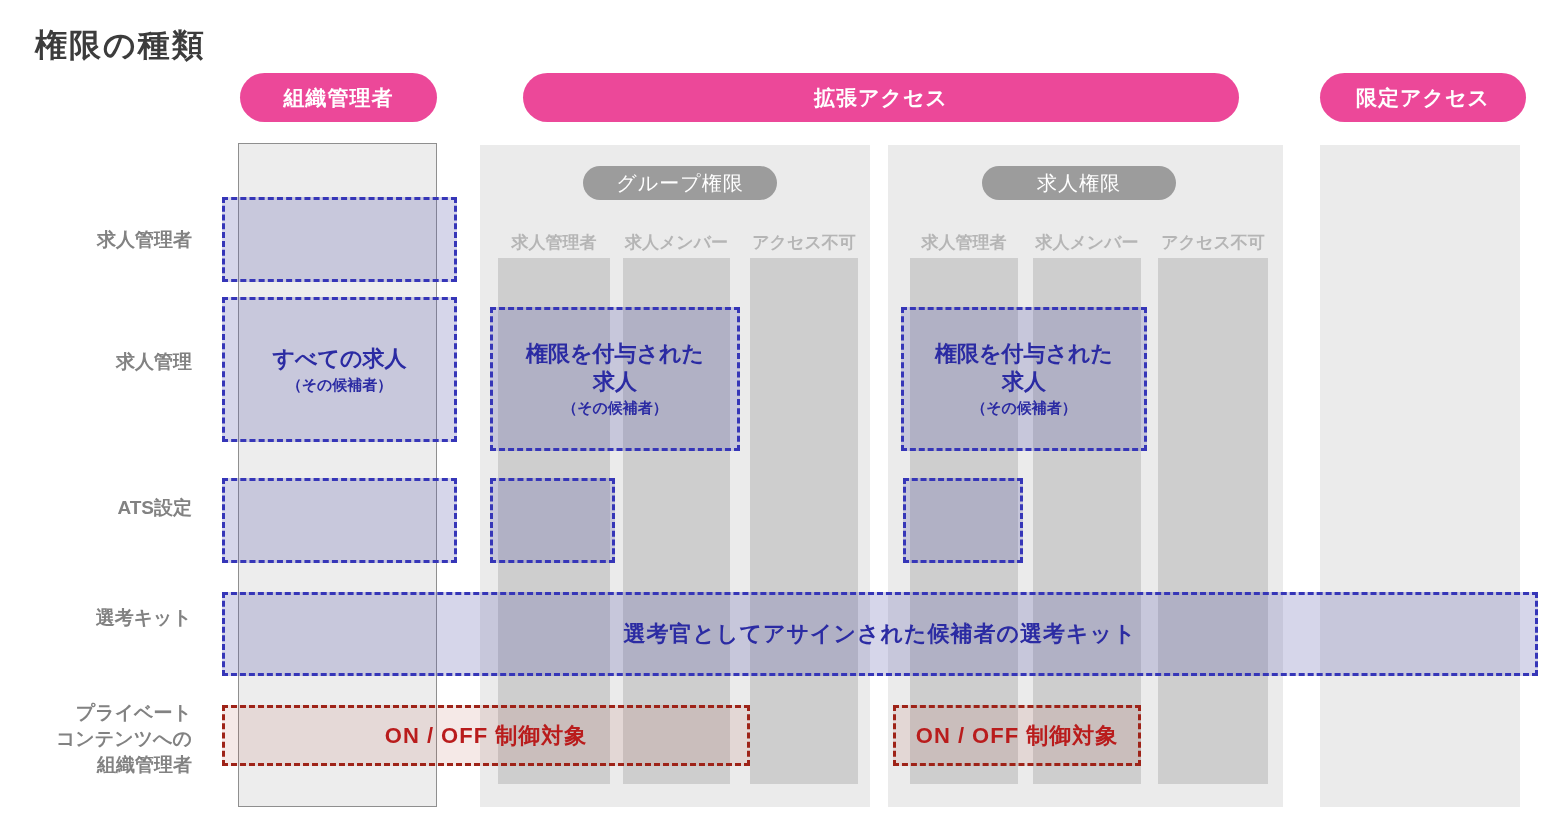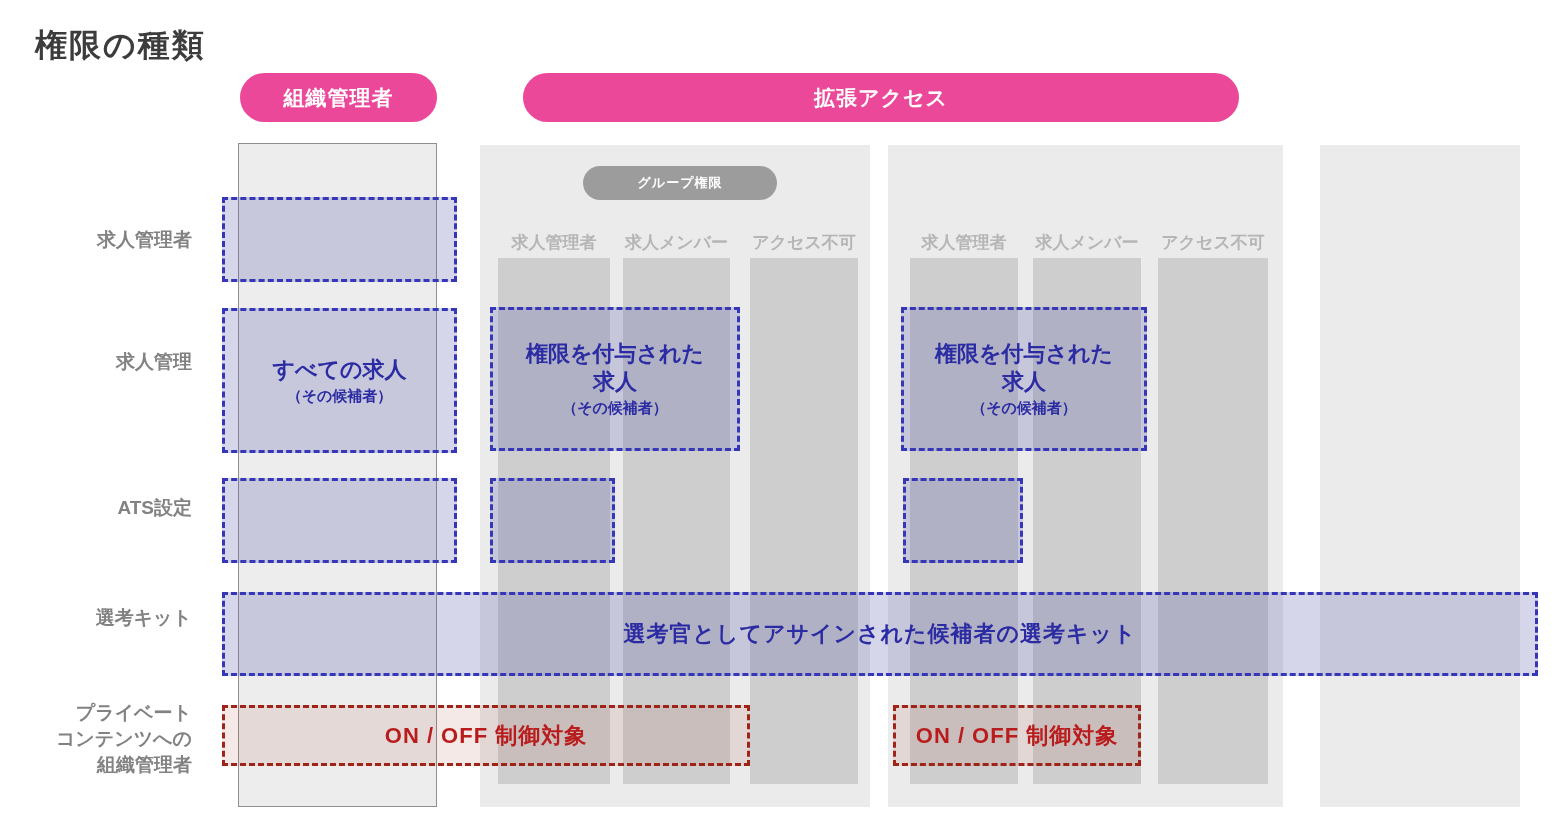--- a/index.html
+++ b/index.html
@@ -51,22 +51,22 @@
     width: 200px; height: 662px;
     background: #ebebeb;
   }
 
   .pill-gray {
     top: 166px;
     height: 34px;
     background: #9c9c9c;
     border-radius: 17px;
     color: #ffffff;
-    font-size: 13px;
-    font-weight: bold;
+    font-size: 20px;
+    font-weight: normal;
     display: flex;
     align-items: center;
     justify-content: center;
     letter-spacing: 1px;
   }
 
   .subhead {
     top: 231px;
     font-size: 17px;
     font-weight: bold;
@@ -132,27 +132,29 @@
 </style>
 </head>
 <body>
 
 <div class="stage">
 
   <div class="abs page-title">権限の種類</div>
 
   <div class="abs pill-blue" style="left:240px; top:73px; width:197px;">組織管理者</div>
   <div class="abs pill-blue" style="left:523px; top:73px; width:716px;">拡張アクセス</div>
+  <div class="abs pill-blue" style="left:1320px; top:73px; width:206px;">限定アクセス</div>
 
   <div class="abs col-org"></div>
   <div class="abs panel" style="left:480px; width:390px;"></div>
   <div class="abs panel" style="left:888px; width:395px;"></div>
   <div class="abs col-limited"></div>
 
   <div class="abs pill-gray" style="left:583px; width:194px;">グループ権限</div>
+  <div class="abs pill-gray" style="left:982px; width:194px;">求人権限</div>
 
   <div class="abs subhead" style="left:483px; width:142px;">求人管理者</div>
   <div class="abs subhead" style="left:608px; width:137px;">求人メンバー</div>
   <div class="abs subhead" style="left:735px; width:138px;">アクセス不可</div>
 
   <div class="abs subhead" style="left:895px; width:138px;">求人管理者</div>
   <div class="abs subhead" style="left:1018px; width:138px;">求人メンバー</div>
   <div class="abs subhead" style="left:1143px; width:140px;">アクセス不可</div>
 
   <div class="abs subcol" style="left:498px; width:112px;"></div>
@@ -166,21 +168,21 @@
   <div class="abs row-label" style="top:227px;">求人管理者</div>
   <div class="abs row-label" style="top:349px;">求人管理</div>
   <div class="abs row-label" style="top:495px;">ATS設定</div>
   <div class="abs row-label" style="top:605px;">選考キット</div>
   <div class="abs row-label pre" style="top:700px;">プライベート
 コンテンツへの
 組織管理者</div>
 
   <div class="abs dash-blue" style="left:222px; top:197px; width:235px; height:85px;"></div>
 
-  <div class="abs dash-blue" style="left:222px; top:308px; width:235px; height:145px;">
+  <div class="abs dash-blue" style="left:222px; top:297px; width:235px; height:145px;">
     <div class="cell-title">すべての求人</div>
     <div class="cell-sub">（その候補者）</div>
   </div>
   <div class="abs dash-blue" style="left:490px; top:307px; width:250px; height:144px;">
     <div class="cell-title pre">権限を付与された
 求人</div>
     <div class="cell-sub">（その候補者）</div>
   </div>
   <div class="abs dash-blue" style="left:901px; top:307px; width:246px; height:144px;">
     <div class="cell-title pre">権限を付与された

